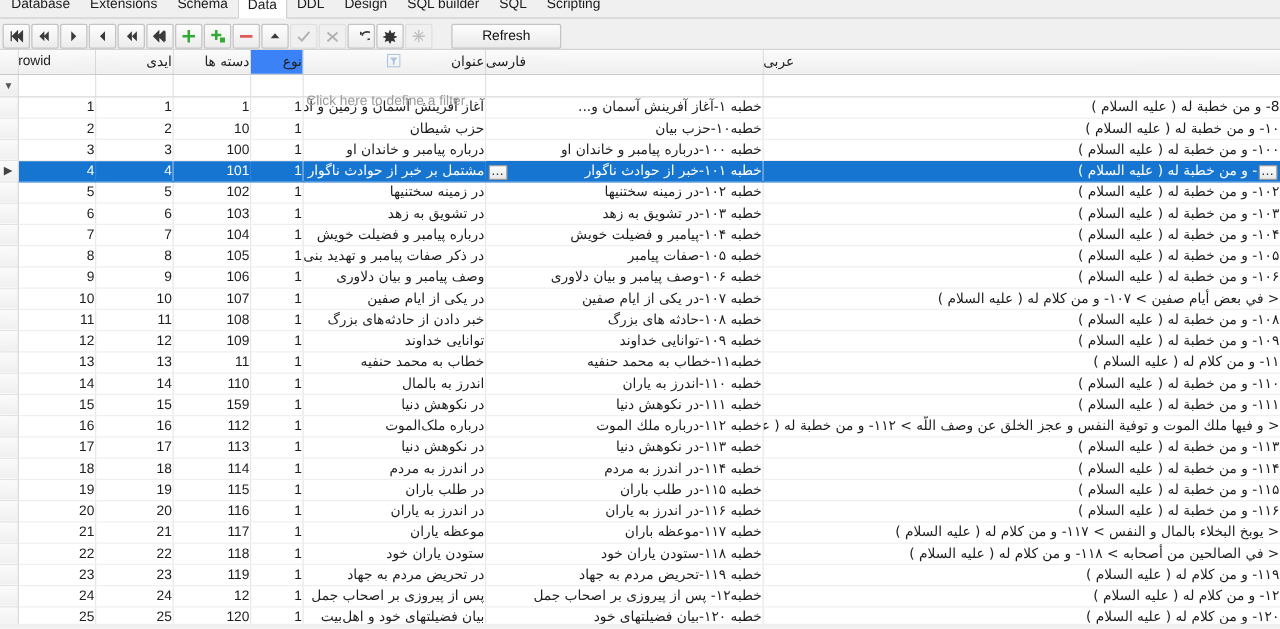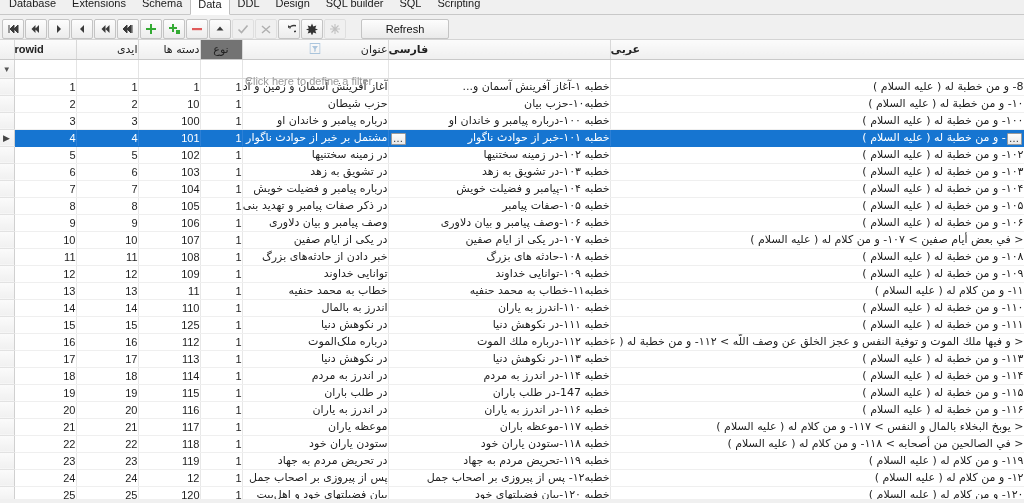--- a/index.html
+++ b/index.html
@@ -109,23 +109,23 @@
     font-weight: normal;
     font-size: 11px;
     color: #222;
     padding: 0 5px;
     position: relative;
   }
   thead th.corner {
     background: linear-gradient(#fbfbfb, #efefef);
     border-right: 1px solid #d8d8d8;
   }
-  th.h-left  { text-align: left; font-weight: bold; }
+  th.h-left  { text-align: left; }
   th.h-right { text-align: right; }
-  th.sel-col { background: #737373; text-align: center; }
+  th.sel-col { background: #3b82f6; }
   .sort-ind {
     position: absolute;
     left: 50%; top: 3px;
     transform: translateX(-50%);
     width: 11px; height: 11px;
     opacity: .55;
   }
 
   
   tr.filter-row td {
@@ -482,21 +482,21 @@
             <td class="num">110</td>
             <td class="num sel-col">1</td>
             <td class="rtl">اندرز به بالمال</td>
             <td class="rtl">خطبه ۱۱۰-اندرز به یاران</td>
             <td class="rtl">۱۱۰- و من خطبة له ( عليه السلام )</td>
           </tr>
           <tr>
             <td class="rh"></td>
             <td class="num">15</td>
             <td class="num">15</td>
-            <td class="num">125</td>
+            <td class="num">159</td>
             <td class="num sel-col">1</td>
             <td class="rtl">در نکوهش دنیا</td>
             <td class="rtl">خطبه ۱۱۱-در نکوهش دنیا</td>
             <td class="rtl">۱۱۱- و من خطبة له ( عليه السلام )</td>
           </tr>
           <tr>
             <td class="rh"></td>
             <td class="num">16</td>
             <td class="num">16</td>
             <td class="num">112</td>
@@ -525,21 +525,21 @@
             <td class="rtl">خطبه ۱۱۴-در اندرز به مردم</td>
             <td class="rtl">۱۱۴- و من خطبة له ( عليه السلام )</td>
           </tr>
           <tr>
             <td class="rh"></td>
             <td class="num">19</td>
             <td class="num">19</td>
             <td class="num">115</td>
             <td class="num sel-col">1</td>
             <td class="rtl">در طلب باران</td>
-            <td class="rtl">خطبه 147-در طلب باران</td>
+            <td class="rtl">خطبه ۱۱۵-در طلب باران</td>
             <td class="rtl">۱۱۵- و من خطبة له ( عليه السلام )</td>
           </tr>
           <tr>
             <td class="rh"></td>
             <td class="num">20</td>
             <td class="num">20</td>
             <td class="num">116</td>
             <td class="num sel-col">1</td>
             <td class="rtl">در اندرز به یاران</td>
             <td class="rtl">خطبه ۱۱۶-در اندرز به یاران</td>

